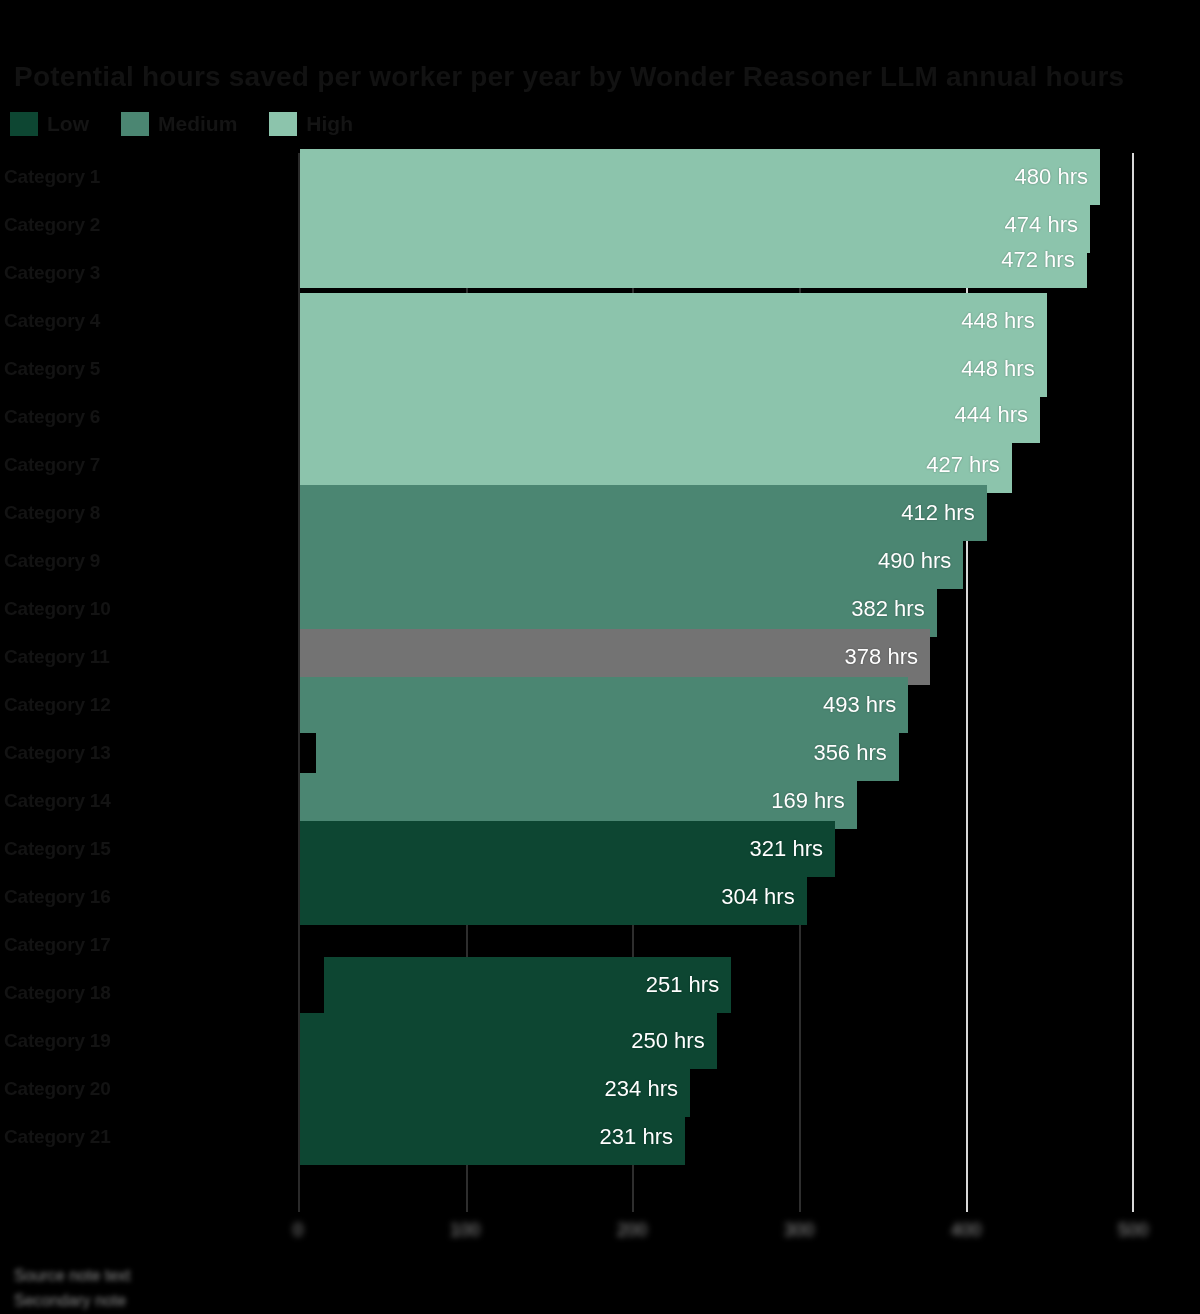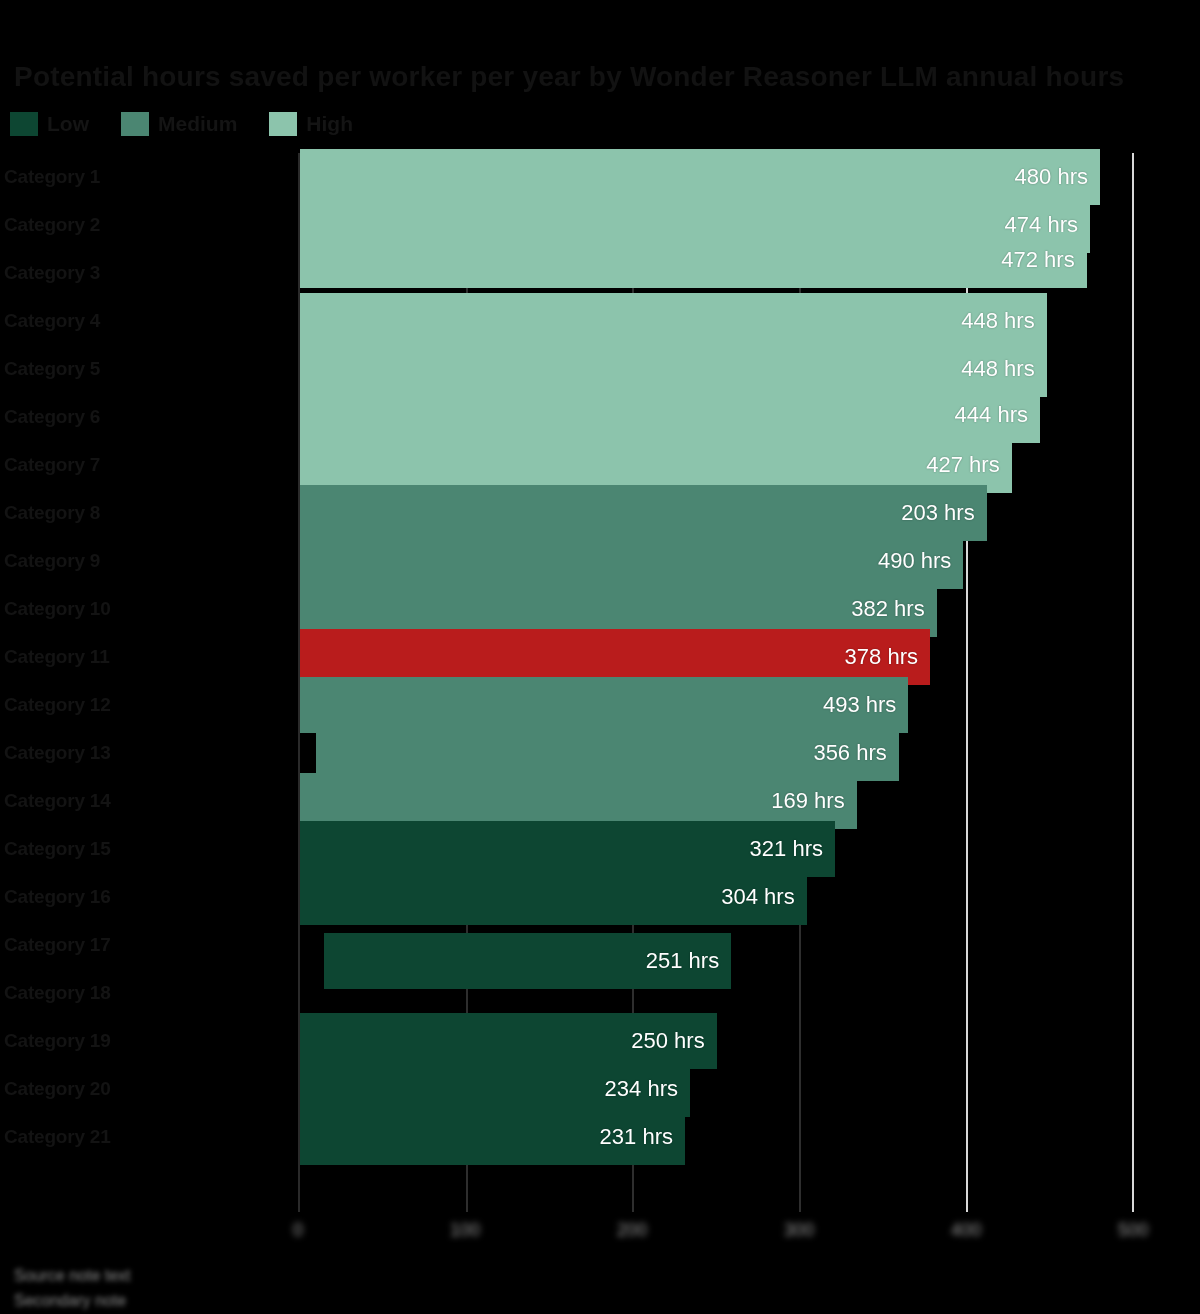--- a/index.html
+++ b/index.html
@@ -219,35 +219,35 @@
               <span class="val">444 hrs</span>
             </div>
           </div>
           <div class="row" style="top: 292px;">
             <div class="bar" style="width: 79.0741%; background: rgb(140, 196, 172);">
               <span class="val">427 hrs</span>
             </div>
           </div>
           <div class="row" style="top: 340px;">
             <div class="bar" style="width: 76.2963%; background: rgb(75, 134, 114);">
-              <span class="val">203 hrs</span>
+              <span class="val">412 hrs</span>
             </div>
           </div>
           <div class="row" style="top: 388px;">
             <div class="bar" style="width: 73.7037%; background: rgb(75, 134, 114);">
               <span class="val">490 hrs</span>
             </div>
           </div>
           <div class="row" style="top: 436px;">
             <div class="bar" style="width: 70.7407%; background: rgb(75, 134, 114);">
               <span class="val">382 hrs</span>
             </div>
           </div>
           <div class="row" style="top: 484px;">
-            <div class="bar" style="width: 70%; background: #b91c1c;">
+            <div class="bar" style="width: 70%; background: #737373;">
               <span class="val">378 hrs</span>
             </div>
           </div>
           <div class="row" style="top: 532px;">
             <div class="bar" style="width: 67.5926%; background: rgb(75, 134, 114);">
               <span class="val">493 hrs</span>
             </div>
           </div>
           <div class="row" style="top: 580px; margin-left: 16px;">
             <div class="bar" style="width: 65.9259%; background: rgb(75, 134, 114);">
@@ -262,21 +262,21 @@
           <div class="row" style="top: 676px;">
             <div class="bar" style="width: 59.4444%; background: rgb(13, 70, 50);">
               <span class="val">321 hrs</span>
             </div>
           </div>
           <div class="row" style="top: 724px;">
             <div class="bar" style="width: 56.2963%; background: rgb(13, 70, 50);">
               <span class="val">304 hrs</span>
             </div>
           </div>
-          <div class="row" style="top: 788px; margin-left: 24px;">
+          <div class="row" style="top: 812px; margin-left: 24px;">
             <div class="bar" style="width: 46.4815%; background: rgb(13, 70, 50);">
               <span class="val">251 hrs</span>
             </div>
           </div>
           <div class="row" style="top: 868px;">
             <div class="bar" style="width: 46.2963%; background: rgb(13, 70, 50);">
               <span class="val">250 hrs</span>
             </div>
           </div>
           <div class="row" style="top: 916px;">

